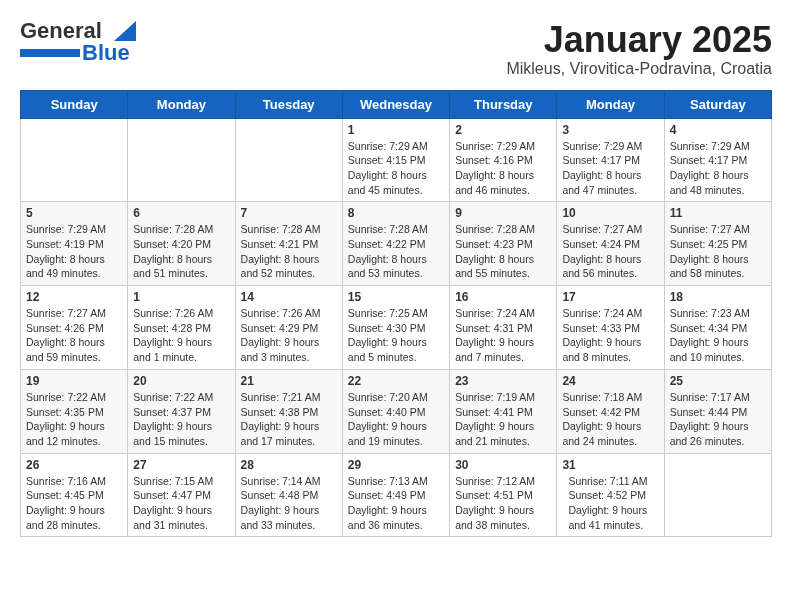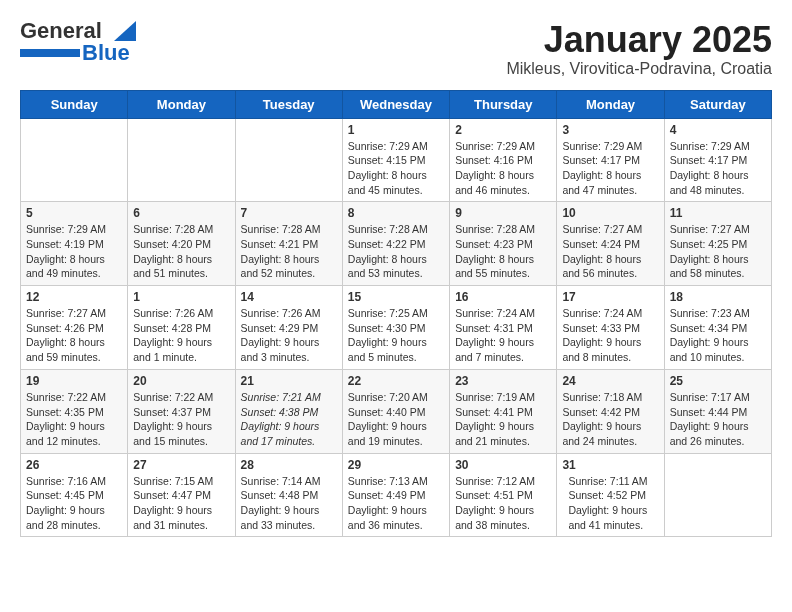--- a/index.html
+++ b/index.html
@@ -248,21 +248,21 @@
 Daylight: 9 hours and 12 minutes.</div>
         </td>
         <td>
           <span class="day-number">20</span>
           <div class="day-info" style="white-space: pre-line;">Sunrise: 7:22 AM
 Sunset: 4:37 PM
 Daylight: 9 hours and 15 minutes.</div>
         </td>
         <td>
           <span class="day-number">21</span>
-          <div class="day-info" style="white-space: pre-line; font-style: italic;">Sunrise: 7:21 AM
+          <div class="day-info" style="white-space: pre-line;">Sunrise: 7:21 AM
 Sunset: 4:38 PM
 Daylight: 9 hours and 17 minutes.</div>
         </td>
         <td>
           <span class="day-number">22</span>
           <div class="day-info" style="white-space: pre-line;">Sunrise: 7:20 AM
 Sunset: 4:40 PM
 Daylight: 9 hours and 19 minutes.</div>
         </td>
         <td>

